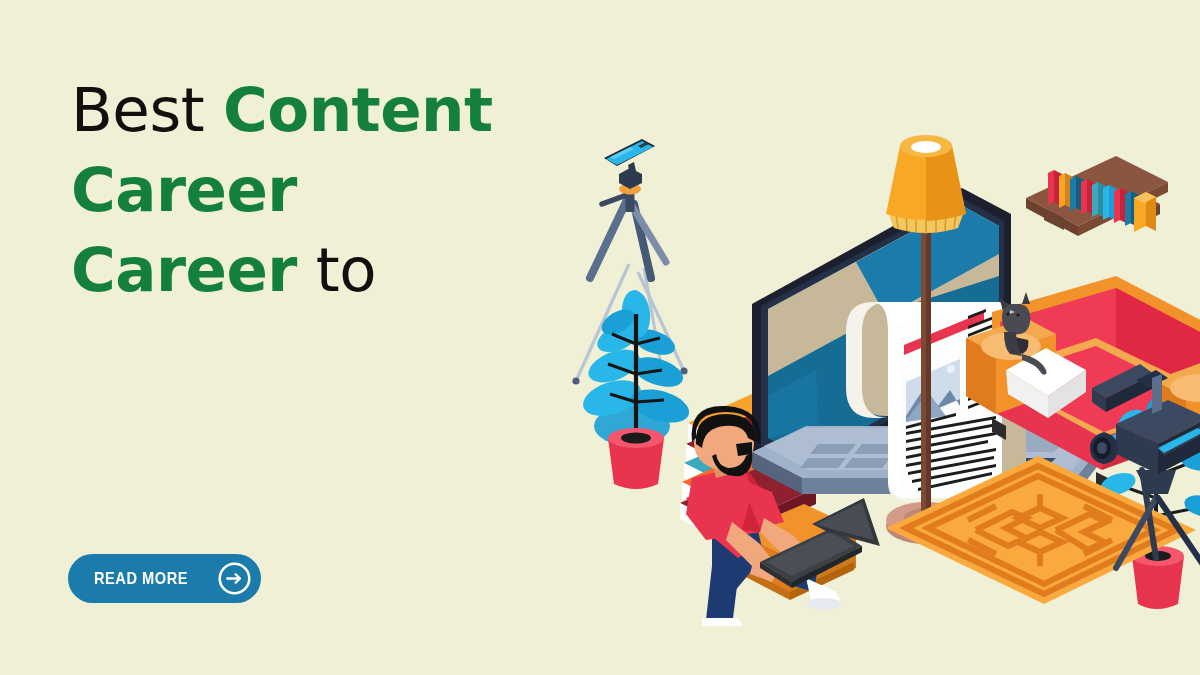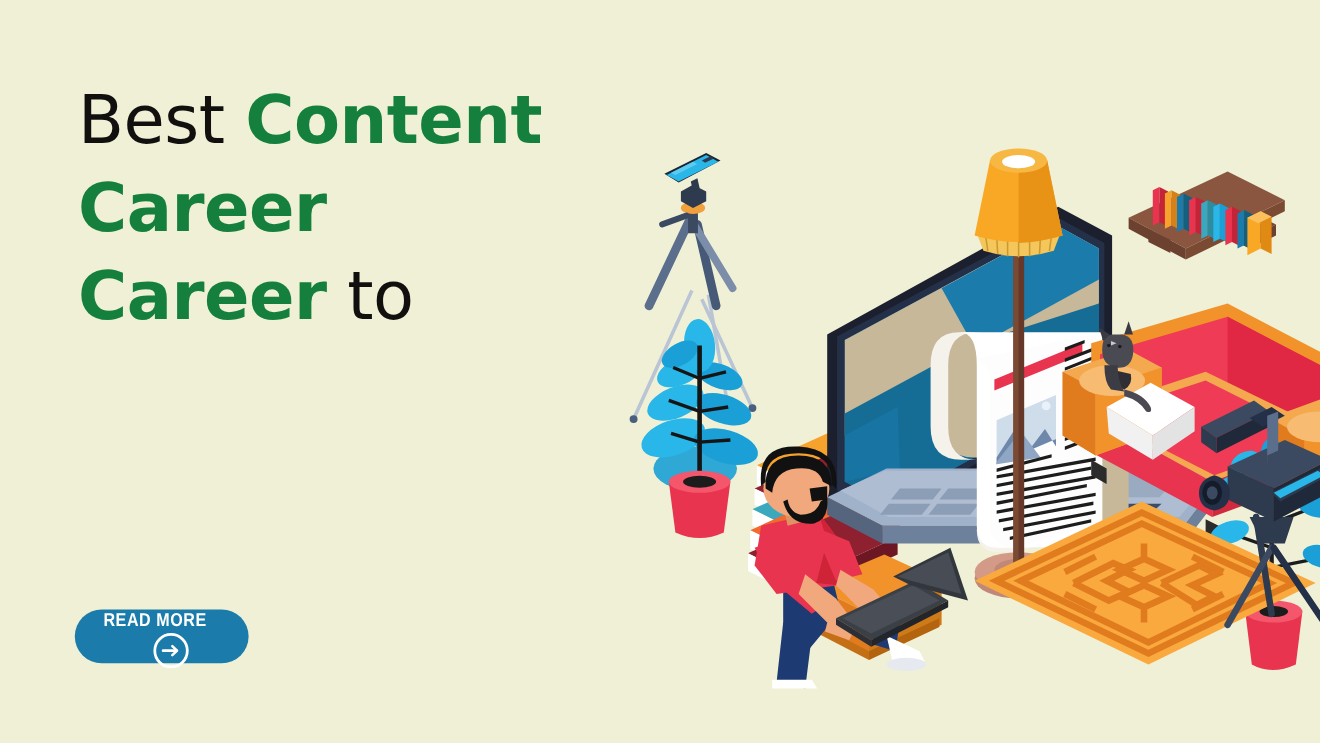--- a/index.html
+++ b/index.html
@@ -42,21 +42,20 @@
     left:68px; top:554px;
     height:49px;
     display:flex;
     align-items:center;
     background:#1b7cab;
     border-radius:25px;
     padding:0 9px 0 26px;
     cursor:pointer;
     border:none;
     box-sizing:border-box;
-    flex-direction:column;
   }
   .cta-label{
     color:#ffffff;
     font-family:"Liberation Sans", sans-serif;
     font-size:17px;
     font-weight:700;
     letter-spacing:0.6px;
     transform:scaleX(0.86);
     transform-origin:left center;
     white-space:nowrap;

